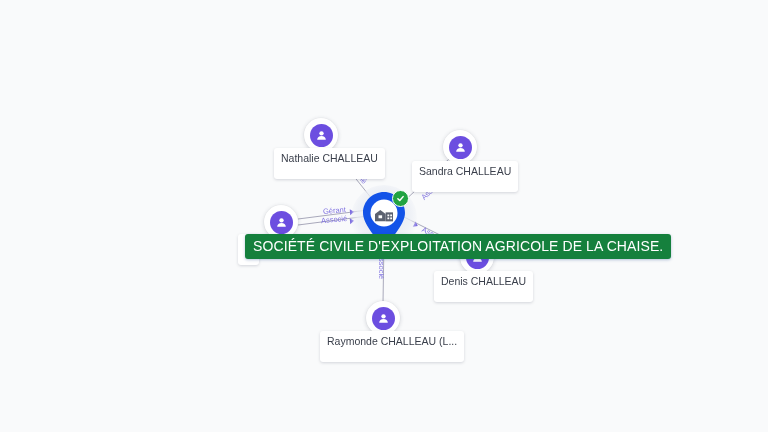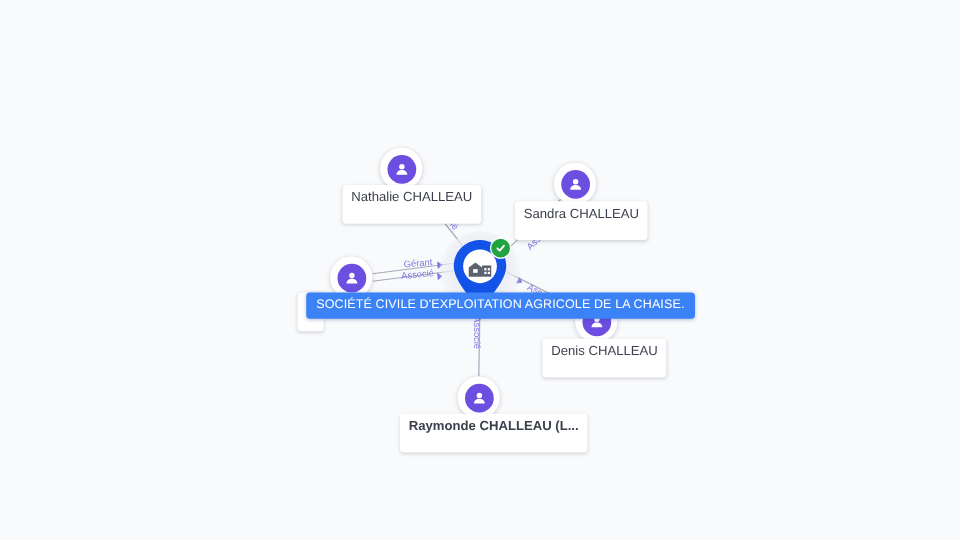--- a/index.html
+++ b/index.html
@@ -109,23 +109,23 @@
     line-height: 1;
     padding: 5px 7px 15px 7px;
     border-radius: 3px;
     white-space: nowrap;
     box-shadow: 0 1px 3px rgba(40,45,70,0.18);
     z-index: 21;
   }
 
   .company-label {
     position: absolute;
-    background: #3b82f6;
+    background: #15803d;
     color: #ffffff;
-    font-size: 10px;
+    font-size: 14px;
     letter-spacing: 0.1px;
     line-height: 1;
     padding: 5px 8px 6px 8px;
     border-radius: 3px;
     white-space: nowrap;
     box-shadow: 0 1px 3px rgba(20,60,140,0.30);
     z-index: 40;
   }
 
   
@@ -229,21 +229,21 @@
   <div class="node-label" style="left:434px; top:271px;">Denis CHALLEAU</div>
 
   <div class="person-node" style="left:366px; top:301px;">
     <span class="person-disc">
       <svg width="13" height="13" viewBox="0 0 24 24" fill="#ffffff">
         <circle cx="12" cy="8" r="4"></circle>
         <path d="M4 20c0-4.4 3.6-7 8-7s8 2.6 8 7z"></path>
       </svg>
     </span>
   </div>
-  <div class="node-label" style="left:320px; top:331px;font-weight:bold;">Raymonde CHALLEAU (L...</div>
+  <div class="node-label" style="left:320px; top:331px;">Raymonde CHALLEAU (L...</div>
 
   <div class="company-node" style="left:357px; top:189px;">
     <div class="company-halo"></div>
 
     <svg class="pin-shape" width="54" height="60" viewBox="0 0 54 60" xmlns="http://www.w3.org/2000/svg">
       <path d="M27 3 C15.4 3 6 12.3 6 23.7 C6 35.2 19.6 49.6 25 55.6 C26 56.7 28 56.7 29 55.6 C34.4 49.6 48 35.2 48 23.7 C48 12.3 38.6 3 27 3 Z" fill="#1353e8"></path>
       <circle cx="27" cy="24" r="13.5" fill="#ffffff"></circle>
     </svg>
 
     <span class="company-glyph">

